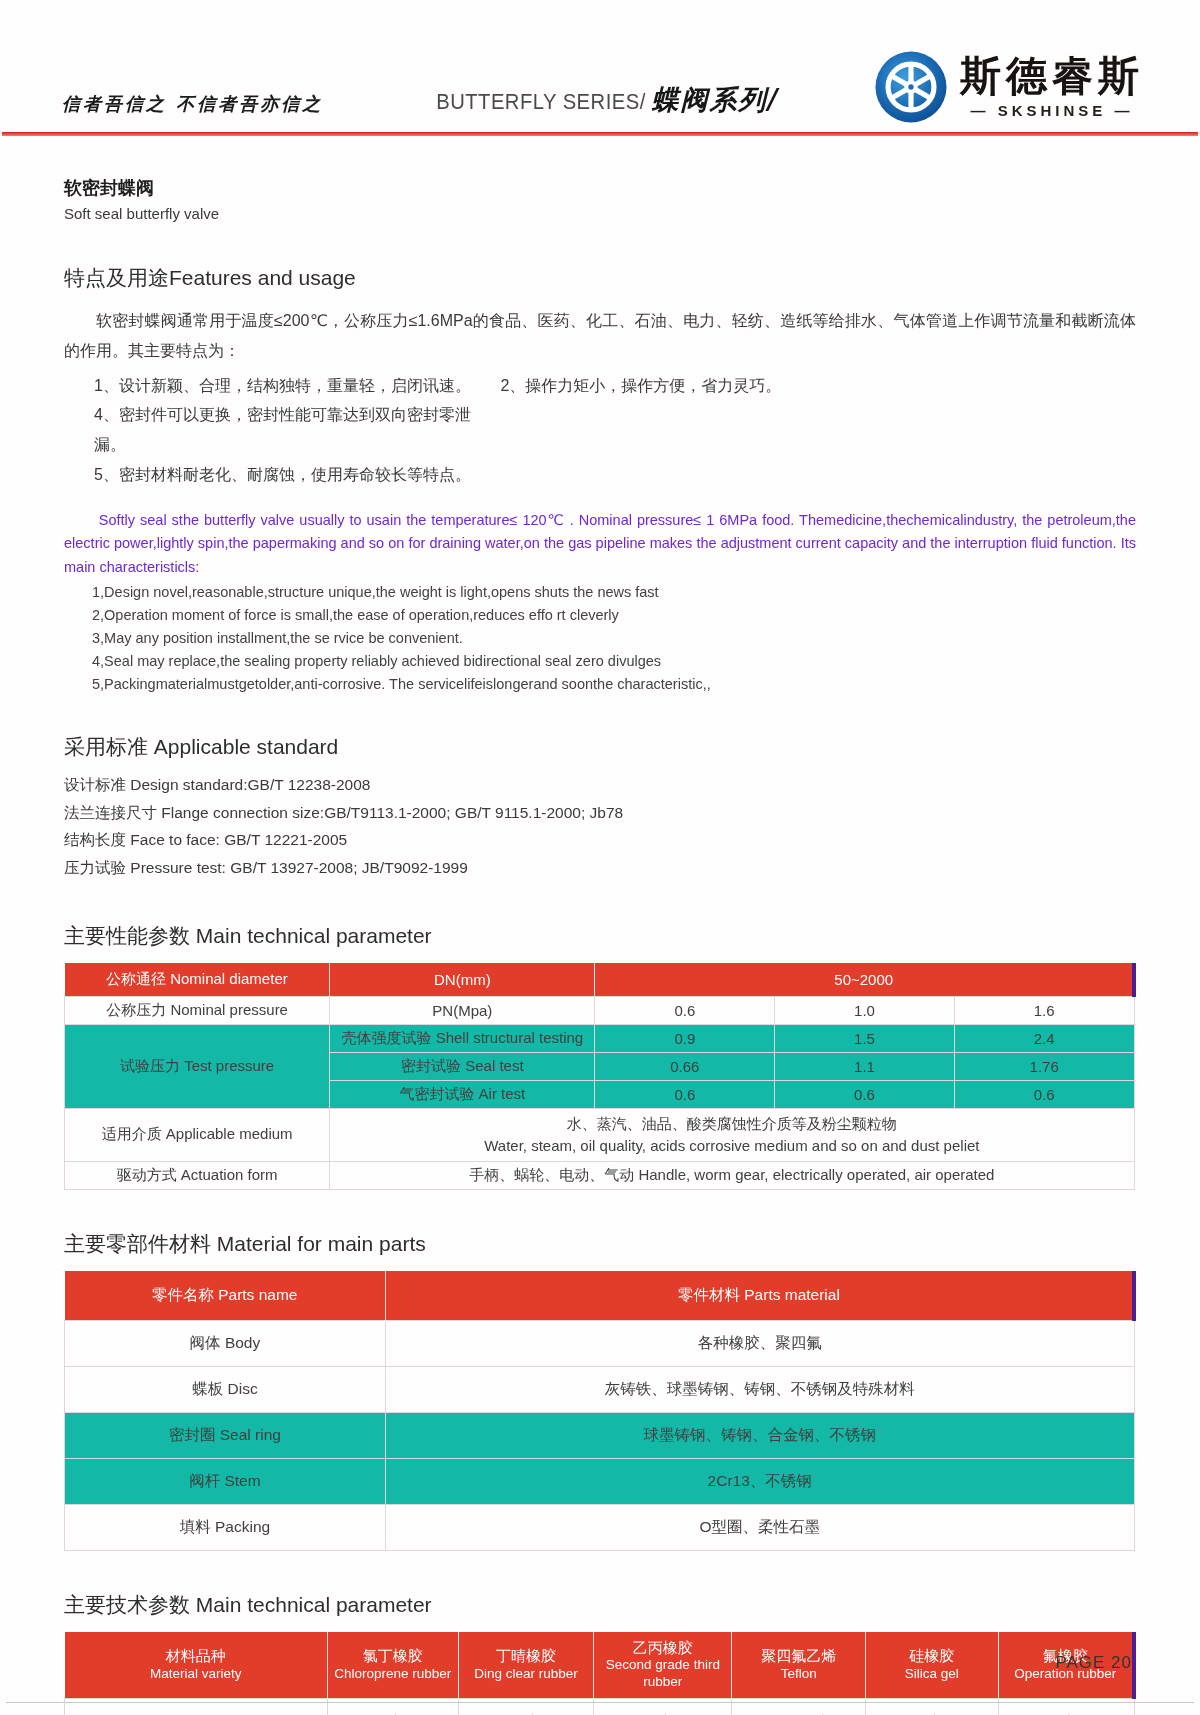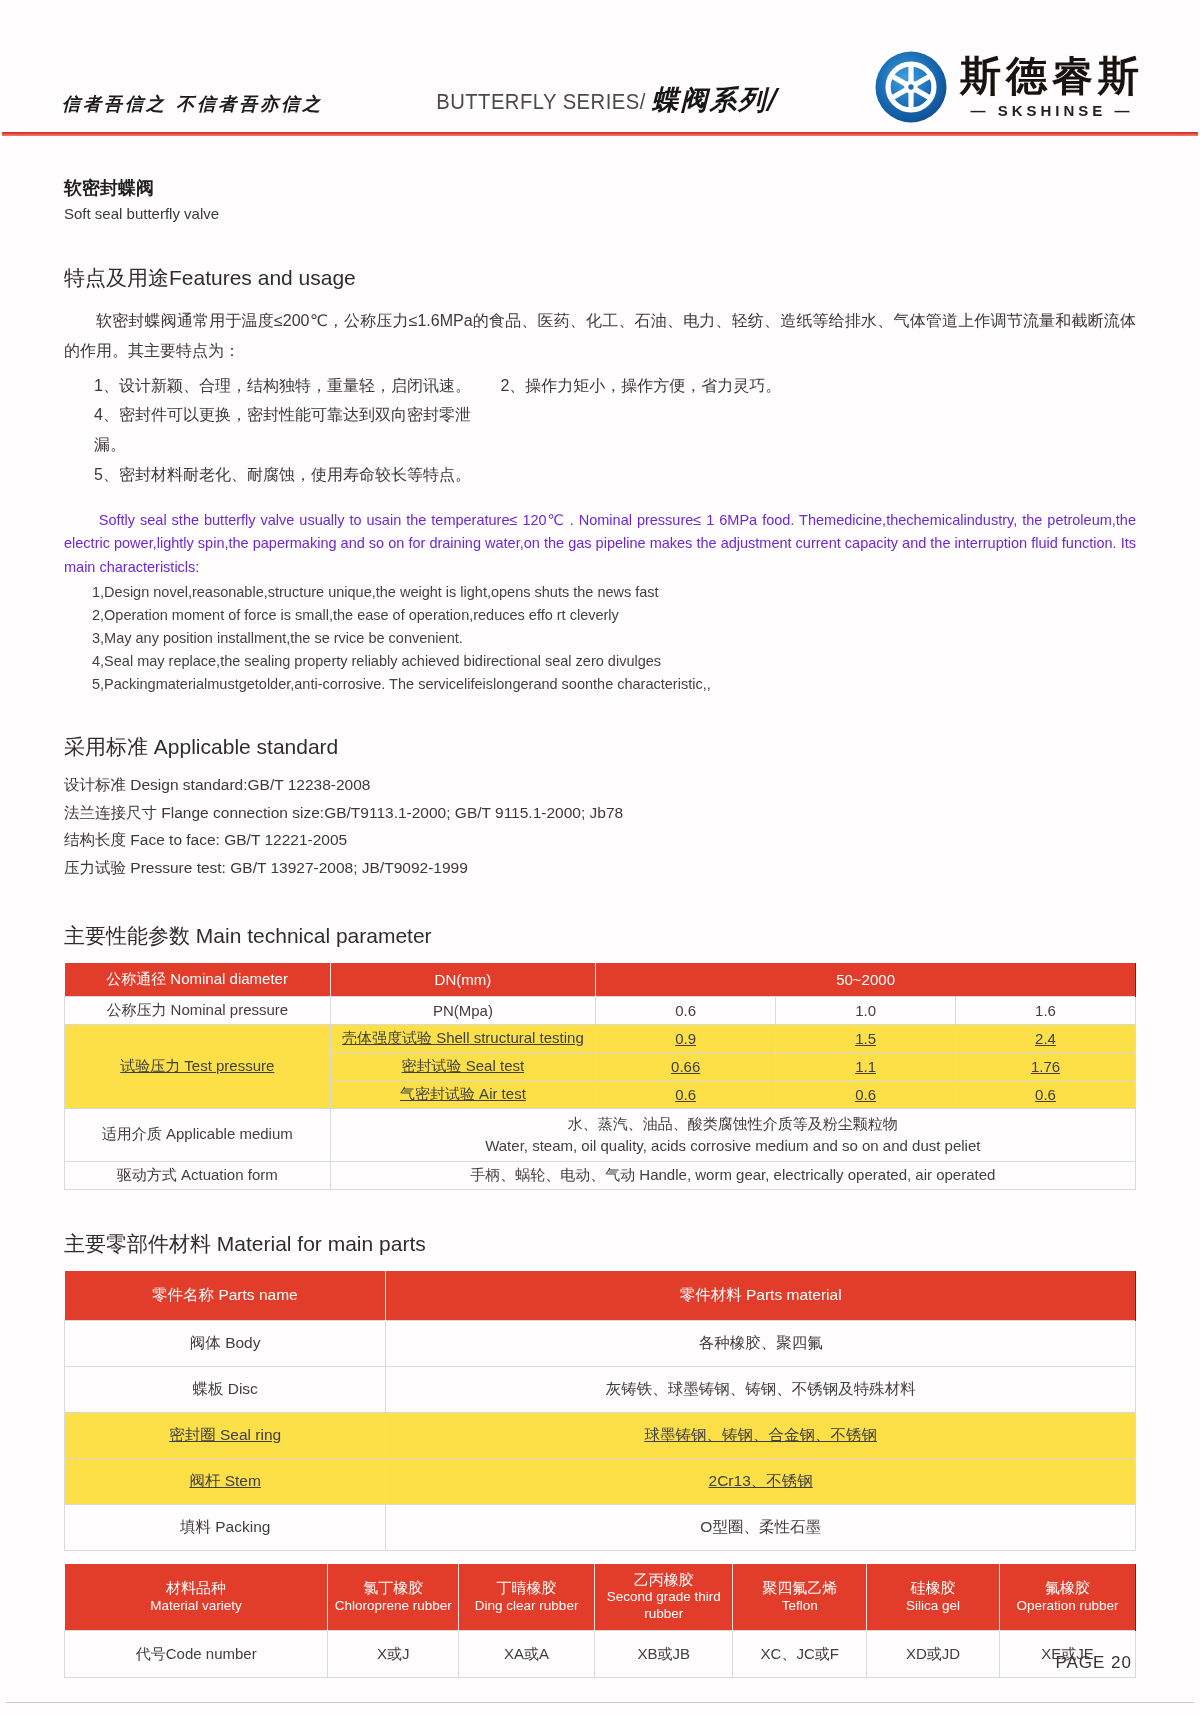--- a/index.html
+++ b/index.html
@@ -35,23 +35,23 @@
   .en-items { padding-left:28px; margin-top:2px; font-size:14.5px; line-height:1.6; color:#424242; }
 
   .standards-heading { margin-top:36px; }
   .std-lines { margin-top:10px; font-size:15.5px; line-height:1.8; color:#3a3a3a; }
 
   
   .tbl-heading { margin-top:40px; }
   table { width:100%; border-collapse:collapse; table-layout:fixed; margin-top:13px; }
   .red-head th { background:#e23c2b; color:#ffffff; font-weight:400; font-size:15px;
                  border-right:1px solid rgba(255,255,255,.85); }
-  .red-head th:last-child { border-right:1px solid #4c1d95; }
+  .red-head th:last-child { border-right:4px solid #4c1d95; }
   td { border:1px solid #d9d9d9; color:#404040; }
-  .gray td { background:#fde047;text-decoration:underline; }
+  .gray td { background:#14b8a6; }
   .center { text-align:center; }
 
   .t1 th { padding:7px 6px; }
   .t1 td { font-size:15px; padding:4px 8px; text-align:center; }
   .t1 td.lbl { text-align:center; }
   .t1 .two-line div { line-height:1.45; }
 
   .t2 th { padding:14px 6px; font-size:15.5px; }
   .t2 td { font-size:15.5px; padding:12px 10px; text-align:center; }
 
@@ -228,20 +228,21 @@
           </tr>
           <tr>
             <td>填料 Packing</td>
             <td>O型圈、柔性石墨</td>
           </tr>
         </tbody>
       </table>
     </section>
 
     <section>
+      <h2 class="sec-heading tbl-heading">主要技术参数 Main technical parameter</h2>
       <table class="t3">
         <colgroup>
             <col style="width:24.6%">
             <col style="width:12.2%">
             <col style="width:12.7%">
             <col style="width:12.9%">
             <col style="width:12.5%">
             <col style="width:12.4%">
             <col style="width:12.7%">
           </colgroup>

